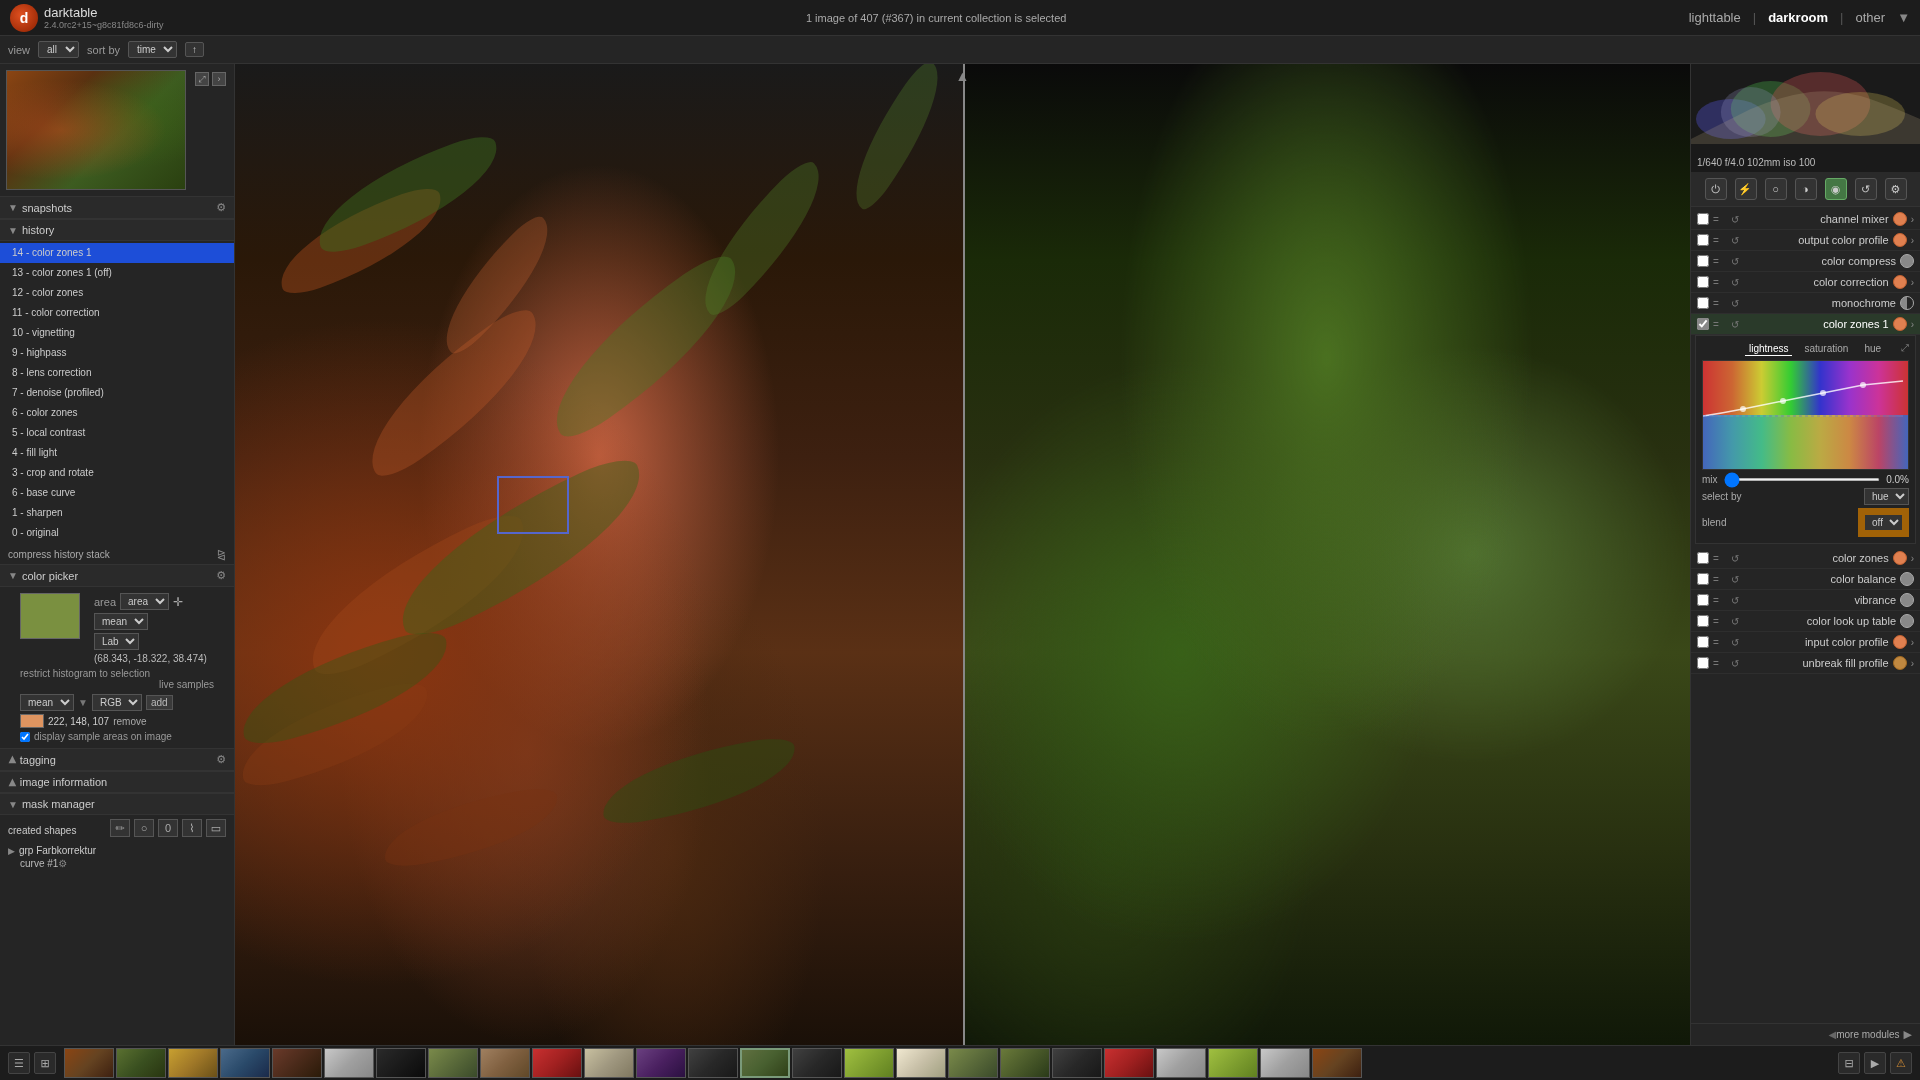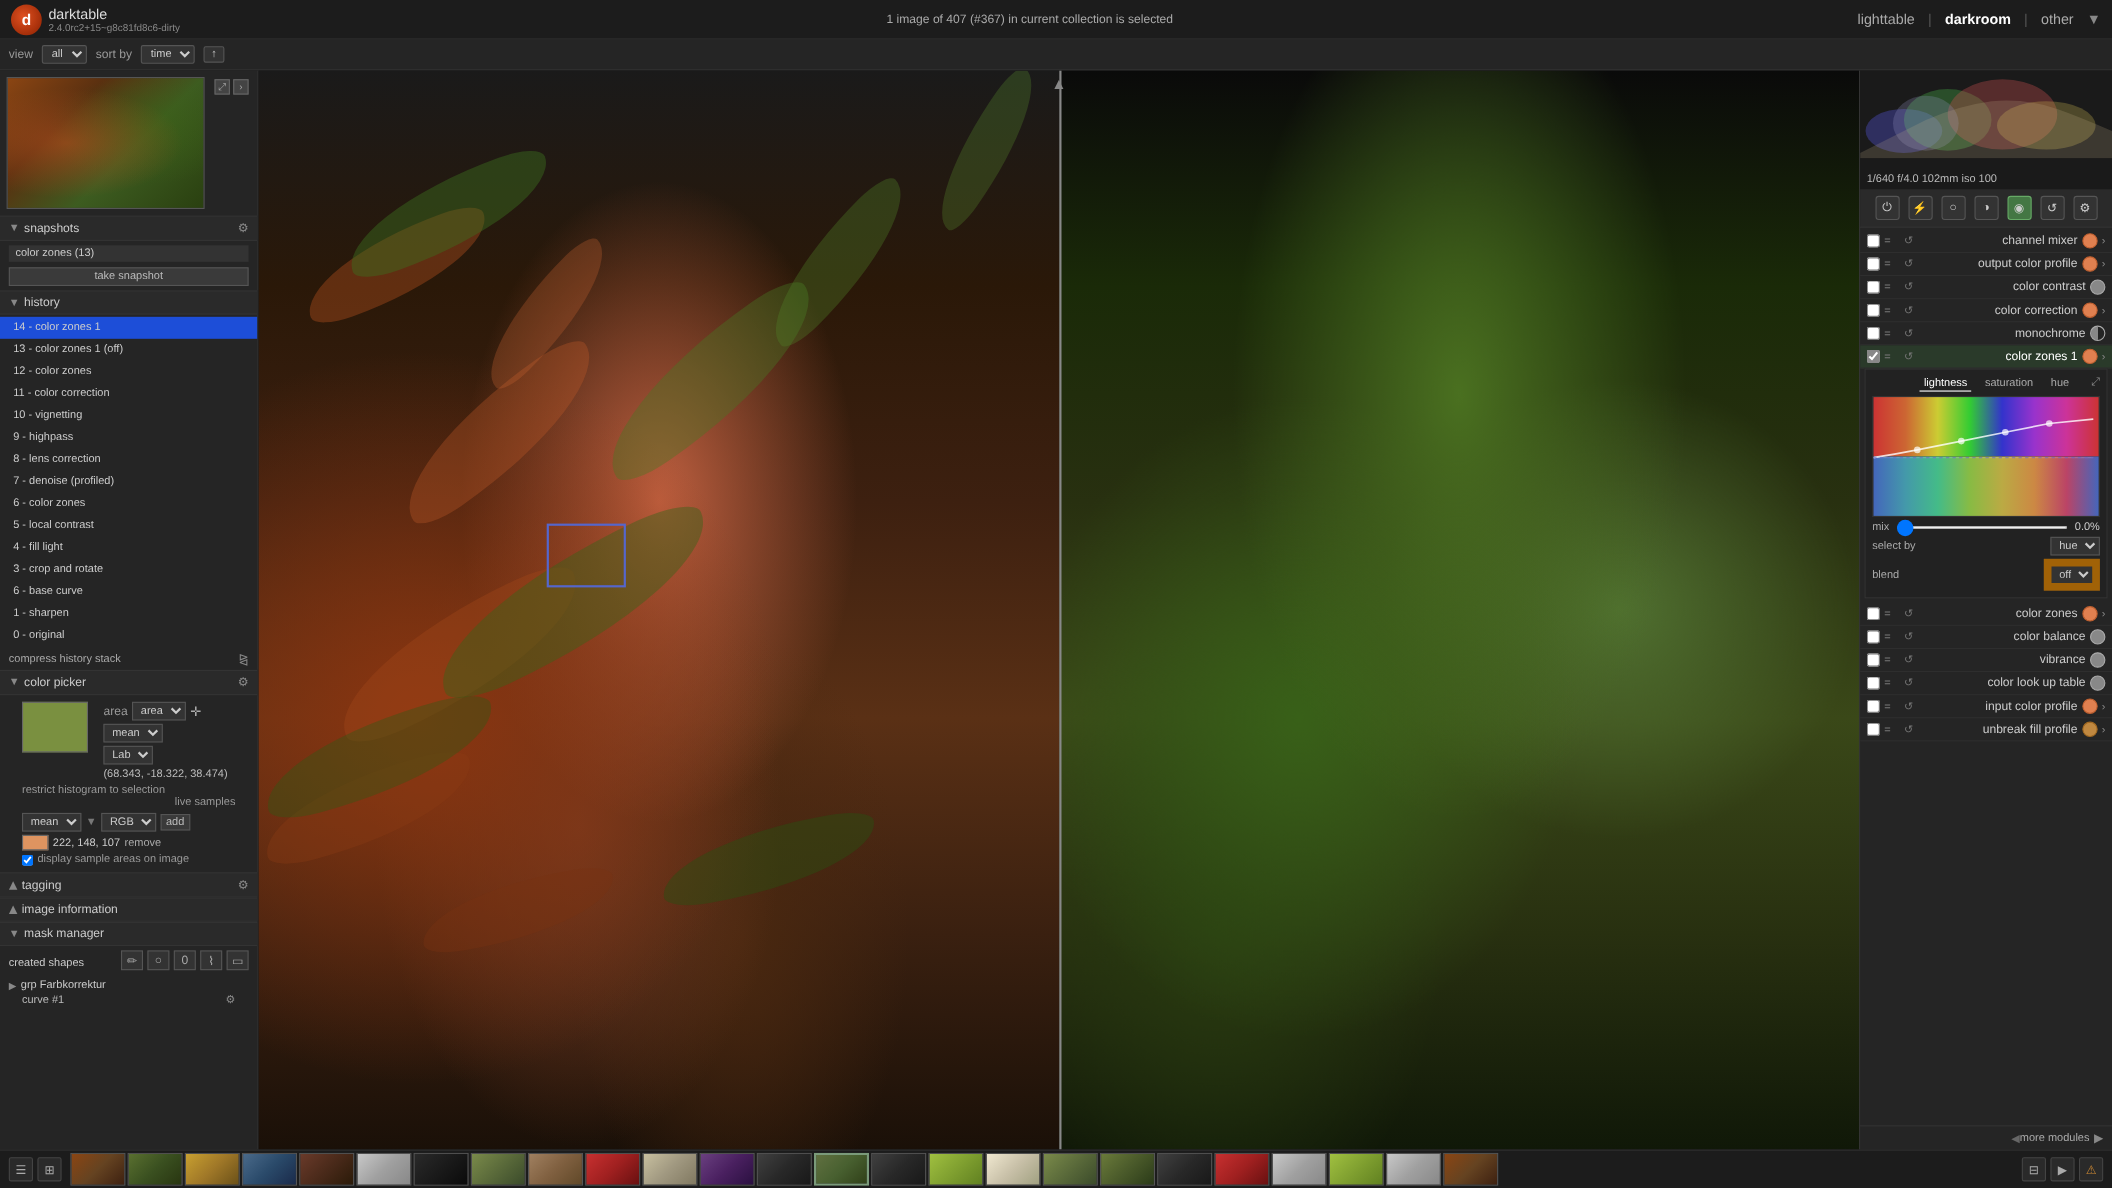--- a/index.html
+++ b/index.html
@@ -213,21 +213,21 @@
     .mask-group { margin-bottom: 4px; }
     .mask-group-header {
       display: flex; align-items: center; gap: 4px;
       color: #ccc; font-size: 10px; cursor: pointer;
     }
     .mask-group-arrow { color: #888; font-size: 9px; }
     .mask-item {
       padding: 2px 12px;
       color: #bbb;
       font-size: 10px;
-      display: flex; align-items: center; justify-content: space-between;
+      display: flex; align-items: center; 
     }
     .mask-item-gear { color: #888; cursor: pointer; }
 
     
     .center-area {
       flex: 1;
       background: #1a1a1a;
       position: relative;
       overflow: hidden;
     }
@@ -554,24 +554,20 @@
         <div class="thumb-btn">⤢</div>
         <div class="thumb-btn">›</div>
       </div>
     </div>
 
     <div class="section-header">
       <span class="arrow">▼</span>
       <span class="title">snapshots</span>
       <span class="gear">⚙</span>
     </div>
-    <div class="snapshots-content">
-      <div class="snapshot-item">color zones (13)</div>
-      <button class="snapshot-btn">take snapshot</button>
-    </div>
 
     <div class="section-header">
       <span class="arrow">▼</span>
       <span class="title">history</span>
     </div>
     <div class="history-content">
       <div class="history-item active">14 - color zones 1</div>
       <div class="history-item">13 - color zones 1 (off)</div>
       <div class="history-item">12 - color zones</div>
       <div class="history-item">11 - color correction</div>
@@ -753,21 +749,21 @@
         <span class="mod-reset">↺</span>
         <span class="mod-name">output color profile</span>
         <div class="mod-colored" style="background:#e08050;border:1px solid #c06030;"></div>
         <span style="color:#888;font-size:10px;cursor:pointer;">›</span>
       </div>
 
       <div class="module-row">
         <input type="checkbox" class="mod-checkbox" style="">
         <span class="mod-icon">=</span>
         <span class="mod-reset">↺</span>
-        <span class="mod-name">color contrast</span>
+        <span class="mod-name">color compress</span>
         <div class="mod-circle"></div>
       </div>
 
       <div class="module-row">
         <input type="checkbox" class="mod-checkbox" style="">
         <span class="mod-icon">=</span>
         <span class="mod-reset">↺</span>
         <span class="mod-name">color correction</span>
         <div class="mod-colored" style="background:#e08050;border:1px solid #c06030;"></div>
         <span style="color:#888;font-size:10px;cursor:pointer;">›</span>

